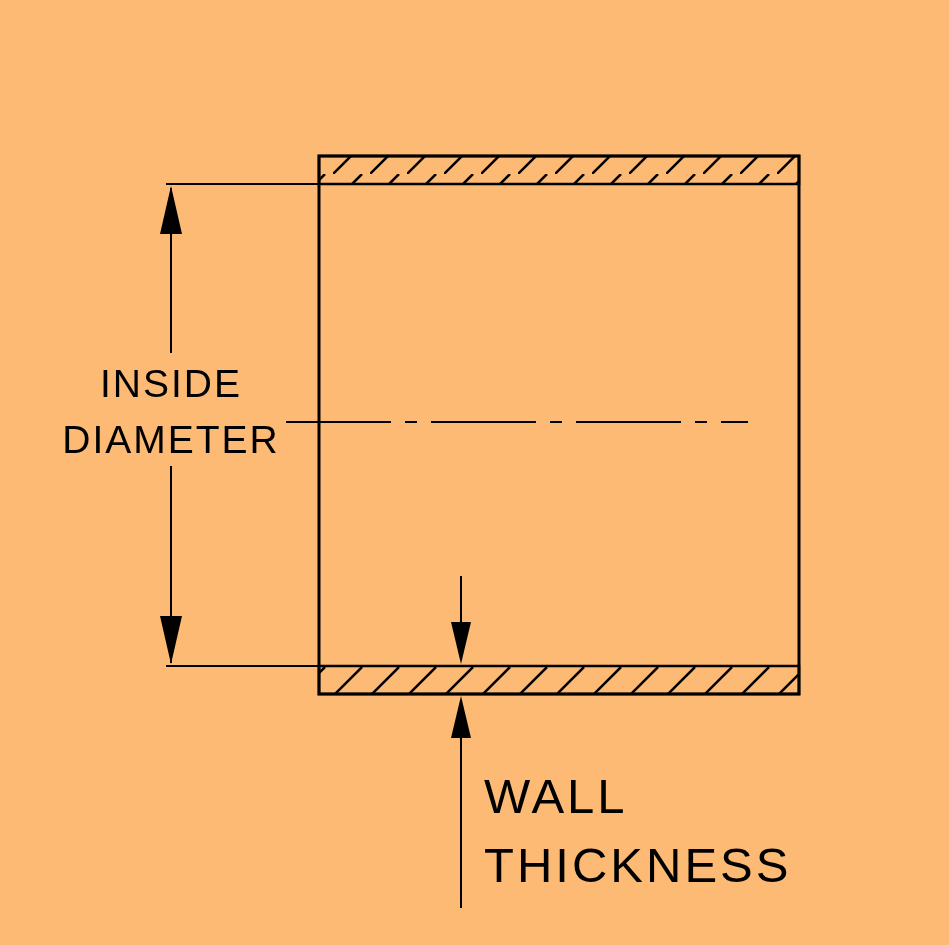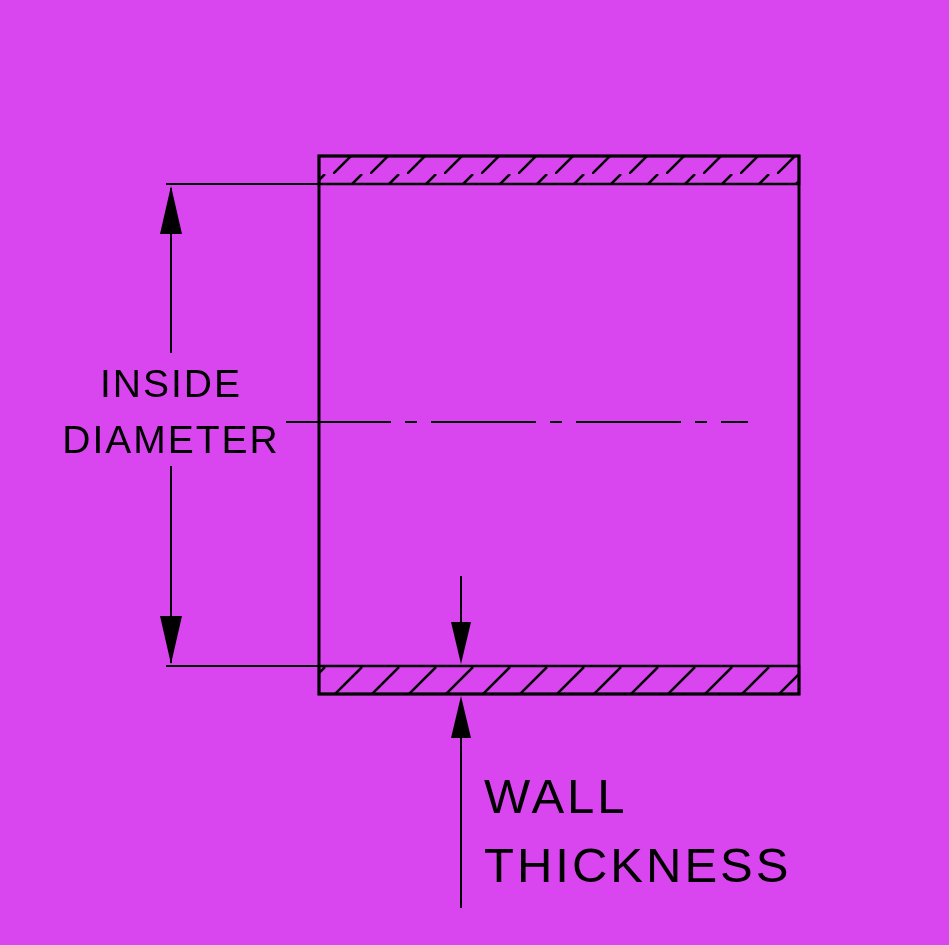--- a/index.html
+++ b/index.html
@@ -4,21 +4,21 @@
 <style>
   html, body {
     margin: 0;
     padding: 0;
     background: #ffffff;
   }
   .canvas {
     position: relative;
     width: 949px;
     height: 945px;
-    background: #d946ef;
+    background: #fdba74;
     font-family: "Liberation Sans", sans-serif;
     overflow: hidden;
   }
   svg text {
     font-family: "Liberation Sans", sans-serif;
     fill: #000000;
     font-weight: 400;
   }
   .dim-label {
     font-size: 39px;

